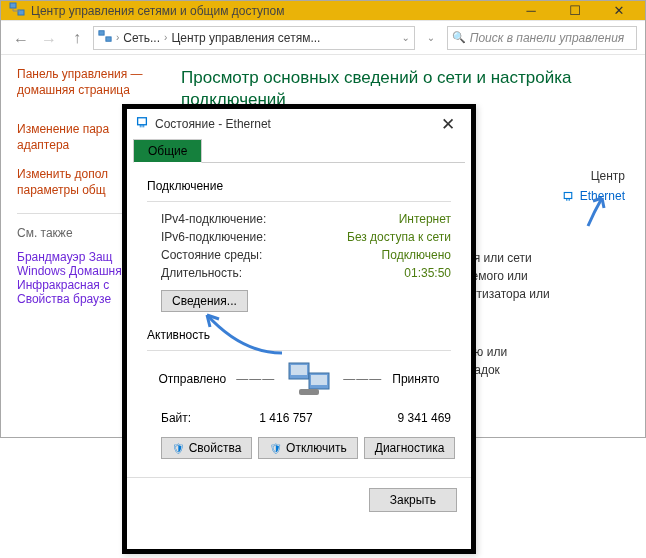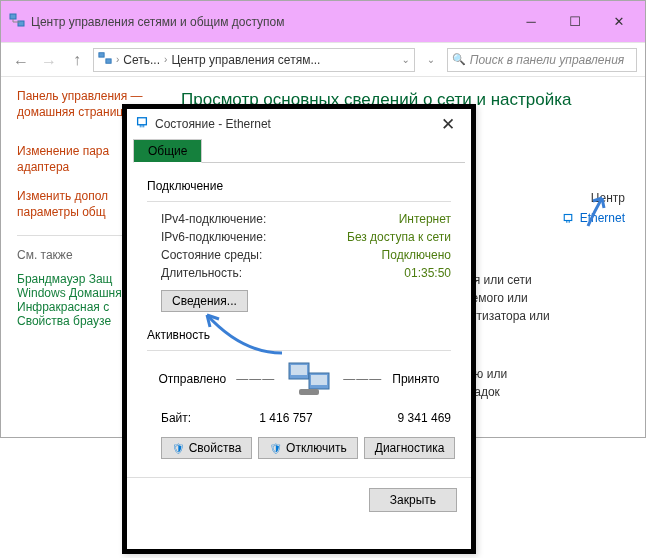--- a/index.html
+++ b/index.html
@@ -1,38 +1,38 @@
 <!DOCTYPE html>
 <html><head>
 <meta charset="utf-8">
 <style>
 * { box-sizing: border-box; margin: 0; padding: 0; font-family: "Segoe UI", Tahoma, sans-serif; }
 body { background: #fff; width: 646px; height: 558px; overflow: hidden; position: relative; }
 
 .main-window { position: absolute; left: 0; top: 0; width: 646px; height: 438px; border: 1px solid #a8a8a8; background: #fff; }
-.titlebar { height: 42px; display: flex; align-items: center; padding: 0 4px 0 8px; background: #f0abfc; border-bottom: 1px solid #e5e5e5; font-size: 12px; color: #444; }
+.titlebar { height: 20px; display: flex; align-items: center; padding: 0 4px 0 8px; background: #eab308; border-bottom: 1px solid #e5e5e5; font-size: 12px; color: #444; }
 .titlebar .icon { margin-right: 6px; }
 .titlebar-title { flex: 1; }
 .win-controls { display: flex; gap: 0; }
 .win-btn { width: 44px; height: 28px; display: flex; align-items: center; justify-content: center; font-size: 13px; color: #333; }
 
 .navbar { height: 34px; display: flex; align-items: center; padding: 0 8px; gap: 4px; border-bottom: 1px solid #e5e5e5; }
 .nav-arrow { width: 24px; height: 24px; display: flex; align-items: center; justify-content: center; color: #888; font-size: 16px; }
 .breadcrumb { flex: 1; display: flex; align-items: center; height: 24px; border: 1px solid #ccc; padding: 0 4px; font-size: 12px; color: #333; gap: 4px; }
 .bc-sep { color: #888; font-size: 10px; }
 .search-box { width: 190px; height: 24px; border: 1px solid #ccc; display: flex; align-items: center; padding: 0 4px; font-size: 12px; color: #888; font-style: italic; }
 .search-box::before { content: "🔍"; margin-right: 4px; font-style: normal; font-size: 11px; }
 
 .content { display: flex; height: calc(100% - 64px); }
 .sidebar { width: 180px; padding: 12px 16px; font-size: 12px; }
 .sidebar-link { color: #c2410c; margin-bottom: 14px; display: block; line-height: 1.3; }
 .sidebar-link.trunc { white-space: nowrap; overflow: hidden; text-overflow: clip; }
 .sidebar-sep { border-top: 1px solid #ddd; margin: 10px 0 12px 0; }
 .sidebar-head { color: #666; margin-bottom: 10px; }
-.sidebar-small { font-size: 12px; color: #15803d; margin-bottom: 8px; }
+.sidebar-small { font-size: 12px; color: #6d28d9; margin-bottom: 8px; }
 
 .main-area { flex: 1; padding: 12px 20px 12px 0; font-size: 12px; }
 .main-title { color: #006633; font-size: 17px; margin-bottom: 12px; line-height: 1.3; }
 .main-row { display: flex; justify-content: space-between; margin-bottom: 6px; }
 .main-row .val { color: #333; }
 .eth-link { color: #0066cc; }
 .eth-link svg { vertical-align: middle; margin-right: 2px; }
 .main-frag { color: #333; margin-top: 20px; line-height: 1.5; }
 .main-frag span { display: block; }
 

